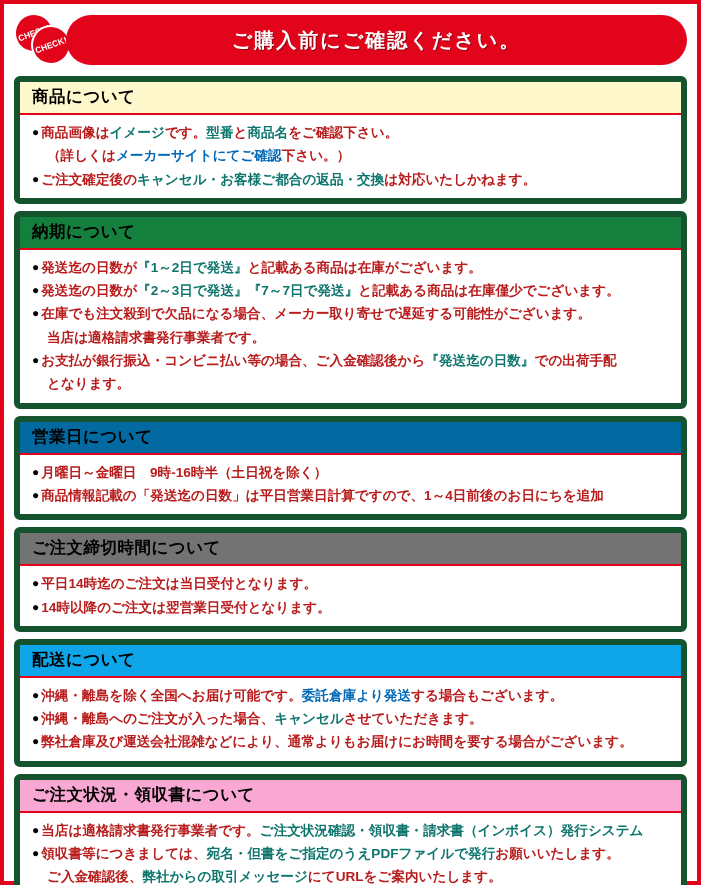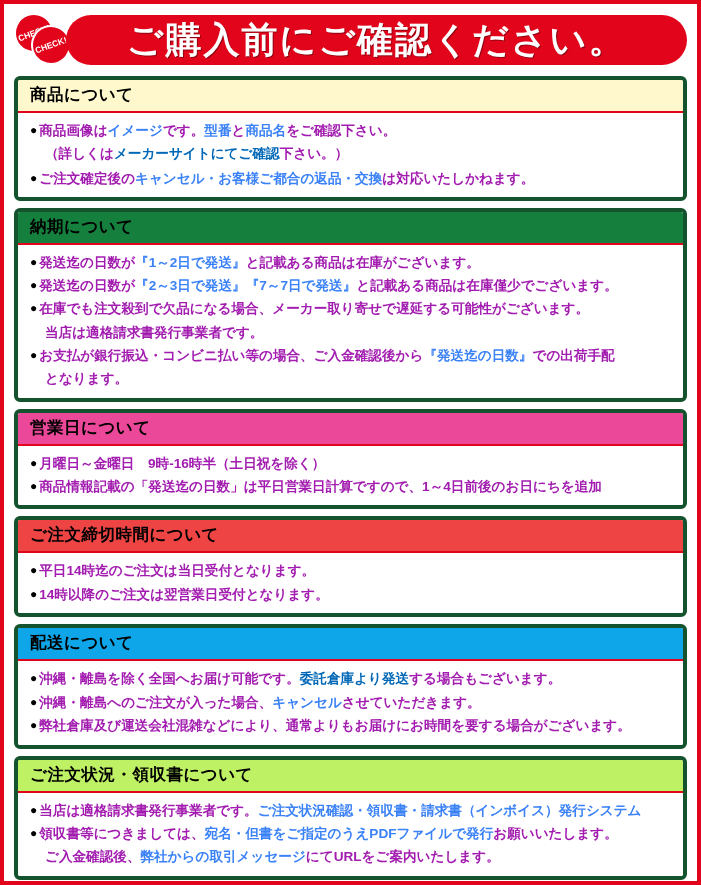--- a/index.html
+++ b/index.html
@@ -30,21 +30,21 @@
     left: 52px; right: 0; top: 3px;
     height: 50px;
     background: #e2041b;
     border-radius: 25px;
     display: flex;
     align-items: center;
     justify-content: center;
   }
   .header-title {
     color: #ffffff;
-    font-size: 36px;
+    font-size: 20px;
     font-weight: bold;
     letter-spacing: 2px;
     text-shadow: 1px 1px 0 #8d0010;
   }
   .check-badge {
     position: absolute;
     left: 0; top: 0;
     width: 58px; height: 56px;
   }
   .check-badge .c1, .check-badge .c2 {
@@ -60,21 +60,21 @@
     align-items: center;
     justify-content: center;
     line-height: 1.05;
     text-align: center;
   }
   .check-badge .c1 { left: 0; top: 1px; transform: rotate(-20deg); }
   .check-badge .c2 { left: 17px; top: 13px; transform: rotate(-20deg); }
 
   
   .section {
-    border: 4px solid #14532d;
+    border: 6px solid #14532d;
     border-radius: 6px;
     margin-bottom: 7px;
     overflow: hidden;
   }
   .sec-head {
     font-size: 16.5px;
     font-weight: bold;
     color: #000000;
     padding: 4px 10px 5px 12px;
     border-bottom: 2px solid #e2041b;
@@ -95,31 +95,31 @@
   }
   .row:last-child { margin-bottom: 1px; }
   .bullet {
     flex: 0 0 auto;
     margin-right: 2px;
     font-size: 12px;
     line-height: 1.5;
   }
   .rowtext { flex: 1 1 auto; }
   .indent { padding-left: 15px; }
-  .red { color: #3b82f6; }
-  .blue { color: #0068b7; font-family: Liberation Mono, monospace; }
-  .black { color: #a21caf; }
+  .red { color: #0f766e; }
+  .blue { color: #0068b7; }
+  .black { color: #b91c1c; }
 
   
   .tint-yellow .sec-head { background: #fff8cc; }
   .tint-green  .sec-head { background: #15803d; }
-  .tint-blue   .sec-head { background: #ec4899; }
-  .tint-pinklt .sec-head { background: #ef4444; }
+  .tint-blue   .sec-head { background: #0369a1; }
+  .tint-pinklt .sec-head { background: #737373; }
   .tint-pink   .sec-head { background: #0ea5e9; }
-  .tint-yellow2 .sec-head { background: #bef264; }
+  .tint-yellow2 .sec-head { background: #f9a8d4; }
 </style>
 </head>
 <body>
 
 <div class="page">
 
   <div class="header">
     <div class="check-badge">
       <div class="c1">CHECK!</div>
       <div class="c2">CHECK!</div>

